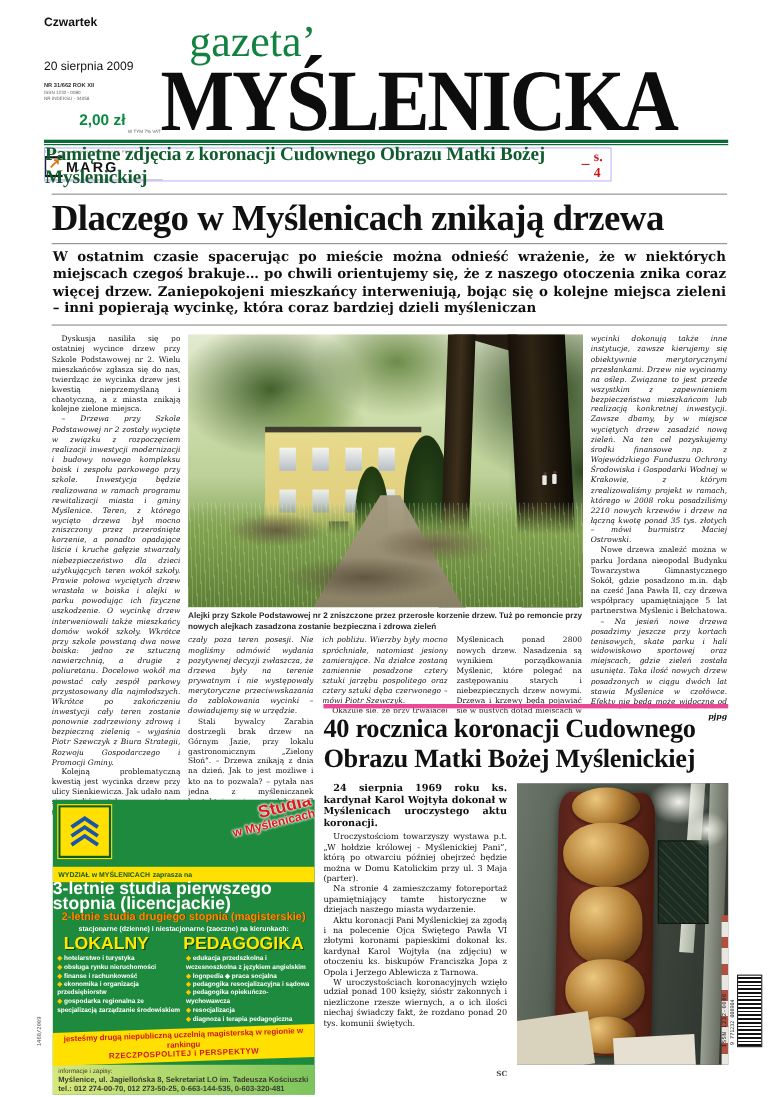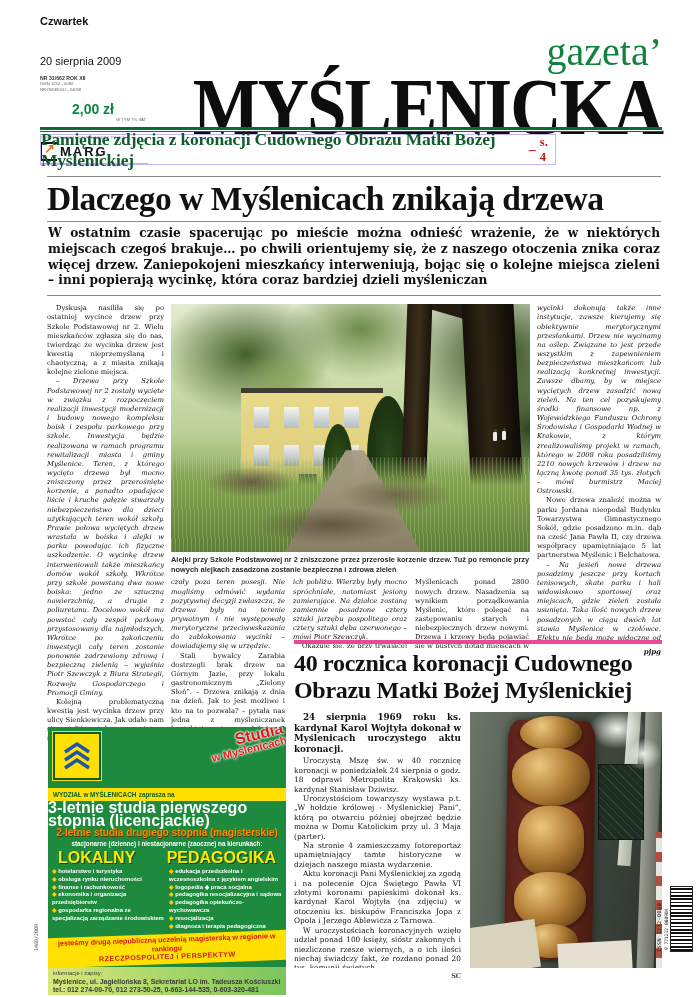--- a/index.html
+++ b/index.html
@@ -14,21 +14,21 @@
   .hl-issue{ font-weight:bold; font-size:5.2px; color:#333; }
   .hl-tiny { font-size:4.2px; color:#666; line-height:6px; }
   .hl-price{ text-align:center; font-weight:bold; font-size:14px; color:#0a8a40; margin-top:8px; padding-right:2px;}
   .hl-vat  { text-align:right; font-size:4.2px; color:#666; padding-right:2px; margin-bottom:14px;}
   .hl-pub  { font-size:3.8px; color:#999; letter-spacing:.3px; }
   .marg-row{ display:flex; align-items:center; margin-top:2px; border-bottom:1px solid #bbb; padding-bottom:2px;}
   .marg-ic { width:15px; height:15px; border:2px solid #111; border-right:none; position:relative; margin-right:3px;}
   .marg-ic span { position:absolute; left:2px; top:-2px; color:#e07818; font-weight:bold; font-size:13px; line-height:13px;}
   .marg-tx { font-weight:bold; font-size:13px; letter-spacing:2px; color:#111; }
 
-  #masthead { left:146px; top:32px; width:516px;text-align:right; }
+  #masthead { left:146px; top:18px; width:516px; }
   .m-top  { font-family:"Liberation Serif",serif; font-size:40px; line-height:40px; color:#13813f; margin-left:26px; }
   .m-mark { color:#13813f; font-size:40px; }
   .m-main { font-family:"Liberation Serif",serif; font-weight:bold; font-size:71px; line-height:62px;
             letter-spacing:-2px; color:#0d0d0d; transform:scaleY(1.12); transform-origin:left top; white-space:nowrap;}
 
   #green-rule { left:40px; top:127px; width:622px; height:5px;
     background:linear-gradient(#0b6b34 0 3px,#ffffff 3px 4px,#0b6b34 4px 5px); }
 
   #banner { left:40px; top:134px; width:516px; height:31px; box-sizing:border-box;
     border:1px solid #c4b5fd; display:flex; align-items:center; justify-content:center;
@@ -286,21 +286,20 @@
 <div class="abs" id="article2">
   <div class="a2-h">
     <span>40 rocznica koronacji Cudownego</span><br>
     <span>Obrazu Matki Bożej Myślenickiej</span>
   </div>
   <div class="a2-row">
     <div>
       <div class="a2-txt">
         <div class="a2-lead">24 sierpnia 1969 roku ks. kardynał Karol Wojtyła dokonał w Myślenicach uroczystego aktu koronacji.</div>
         <div>
-            <p>Uroczystą Mszę św. w 40 rocznicę koronacji w poniedziałek 24 sierpnia o godz. 18 odprawi Metropolita Krakowski ks. kardynał Stanisław Dziwisz.</p>
             <p>Uroczystościom towarzyszy wystawa p.t. „W hołdzie królowej - Myślenickiej Pani”, którą po otwarciu później obejrzeć będzie można w Domu Katolickim przy ul. 3 Maja (parter).</p>
             <p>Na stronie 4 zamieszczamy fotoreportaż upamiętniający tamte historyczne w dziejach naszego miasta wydarzenie.</p>
             <p>Aktu koronacji Pani Myślenickiej za zgodą i na polecenie Ojca Świętego Pawła VI złotymi koronami papieskimi dokonał ks. kardynał Karol Wojtyła (na zdjęciu) w otoczeniu ks. biskupów Franciszka Jopa z Opola i Jerzego Ablewicza z Tarnowa.</p>
             <p>W uroczystościach koronacyjnych wzięło udział ponad 100 księży, sióstr zakonnych i niezliczone rzesze wiernych, a o ich ilości niechaj świadczy fakt, że rozdano ponad 20 tys. komunii świętych.</p>
           </div>
       </div>
       <div class="a2-sig">SC</div>
     </div>
     <div id="photo2">
       <div class="beamA"></div>

